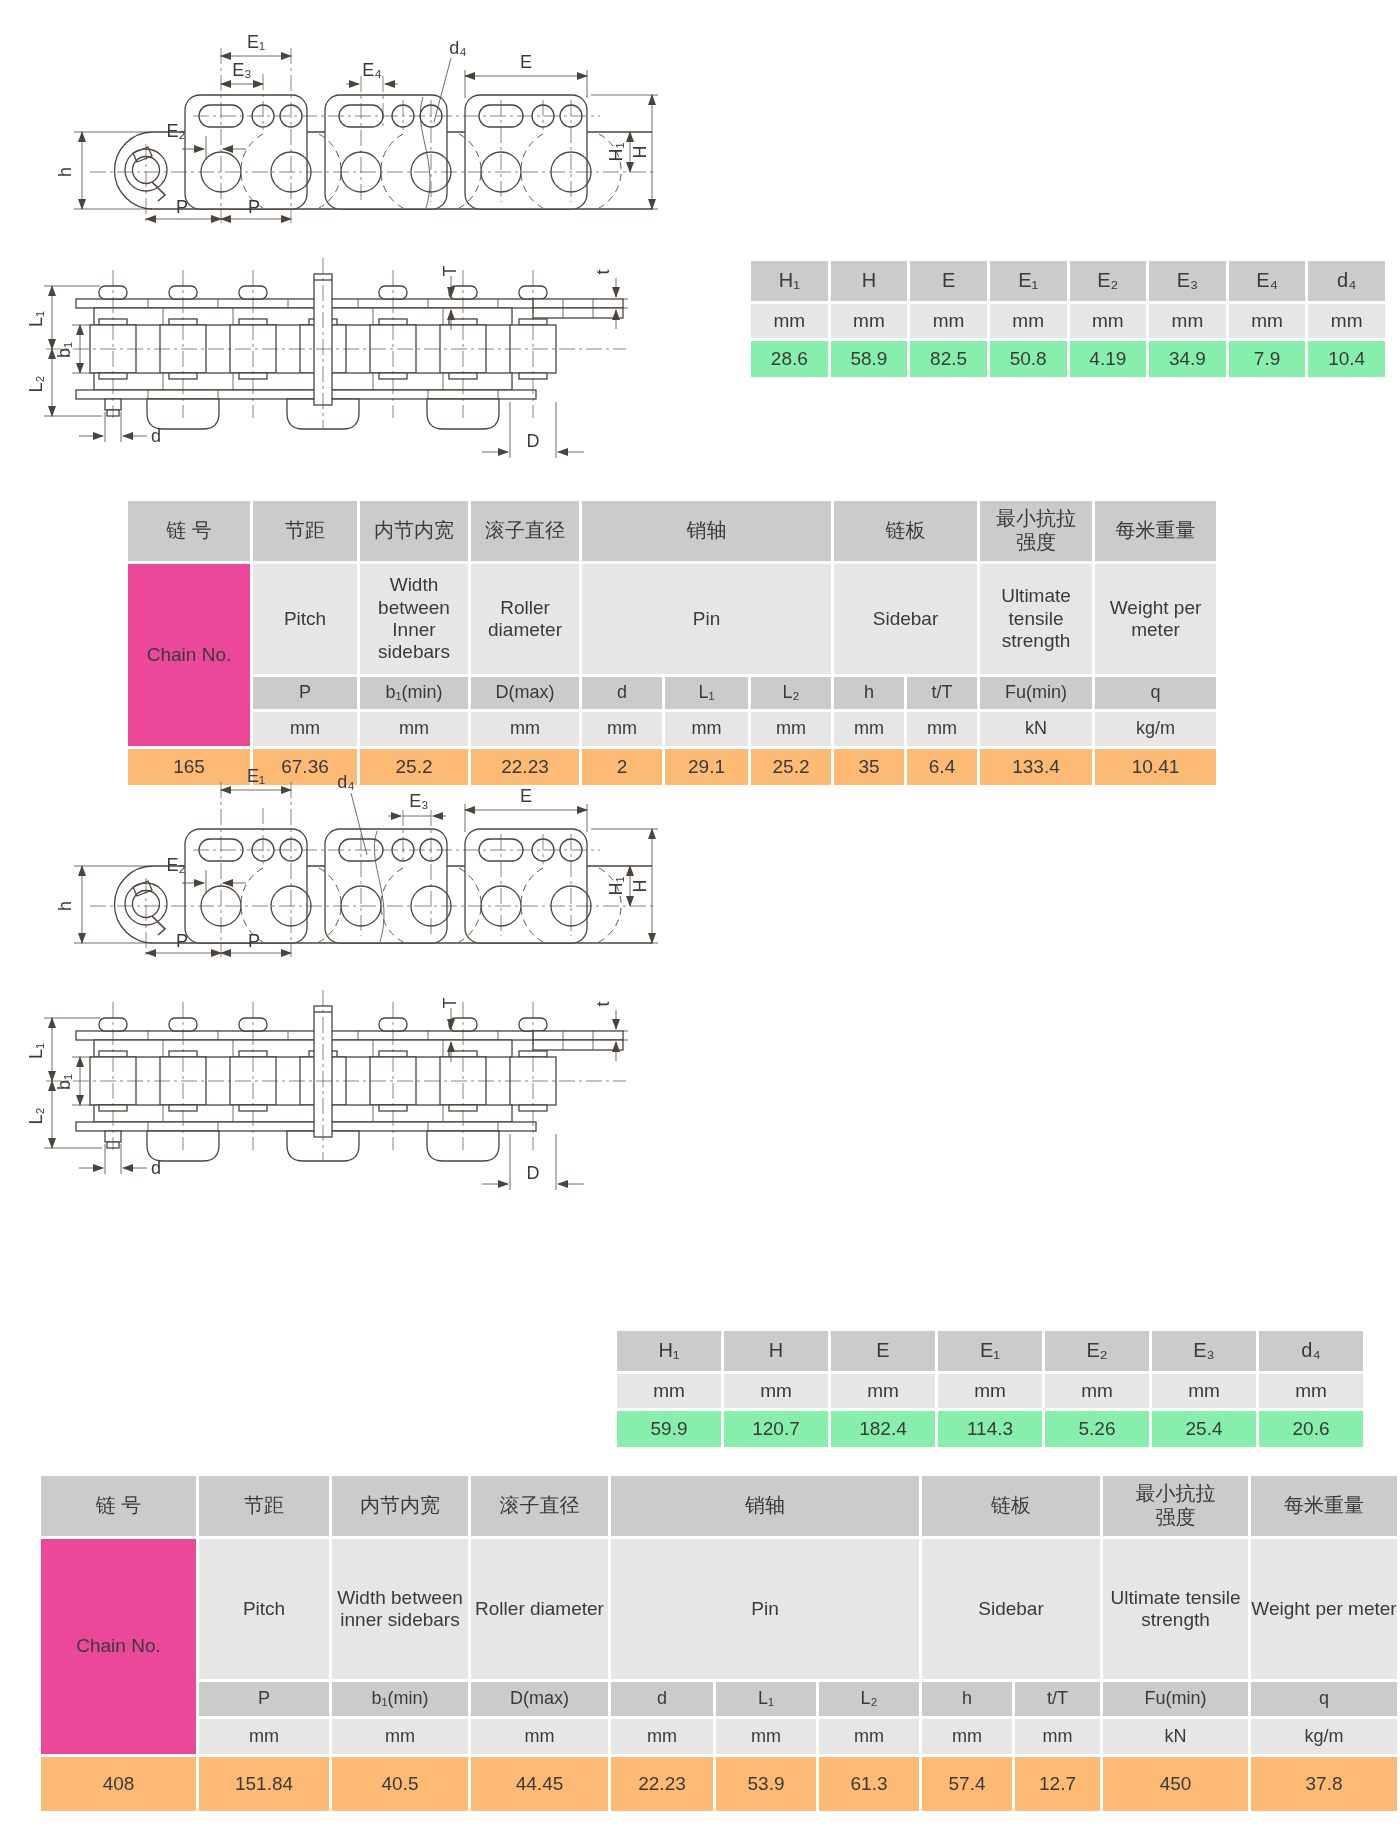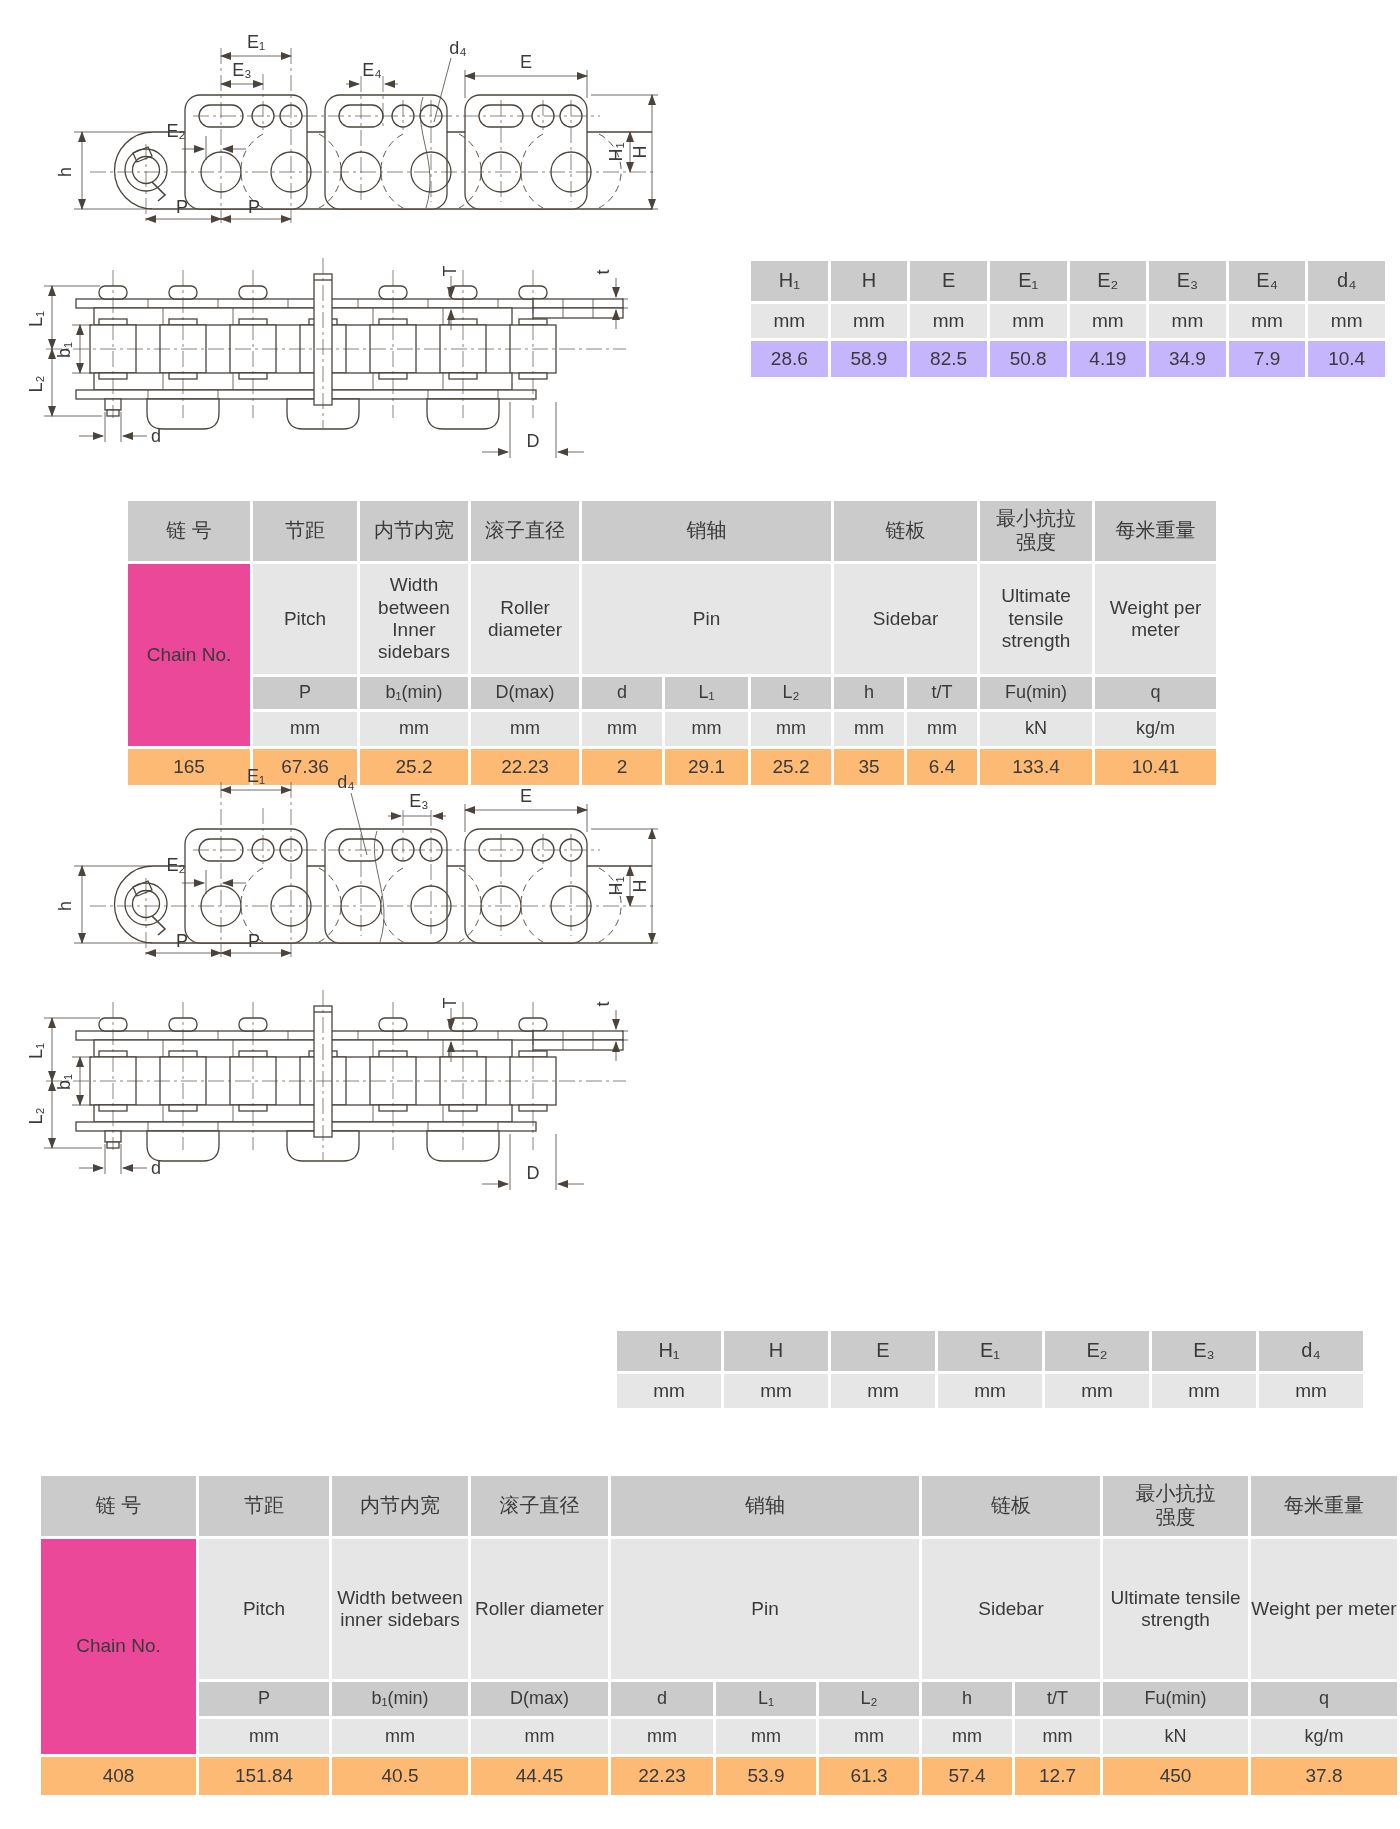--- a/index.html
+++ b/index.html
@@ -6,38 +6,38 @@
   html,body{background:#fff}
   body{font-family:"Liberation Sans","DejaVu Sans",sans-serif;color:#3a3a3a}
   .page{position:relative;width:1400px;height:1829px;background:#fff;overflow:hidden}
   .abs{position:absolute}
   svg text{font-family:"Liberation Sans","DejaVu Sans",sans-serif;fill:#3a3a3a;font-size:18px;text-anchor:middle}
   table{border-collapse:separate;border-spacing:3px;table-layout:fixed;width:100%}
   td{text-align:center;vertical-align:middle;overflow:hidden;line-height:1.18}
   
   .dim .r-head td{background:#cbcbcb;height:40px;font-size:20px}
   .dim .r-unit td{background:#e6e6e6;height:34px;font-size:19px}
-  .dim .r-val  td{background:#c4b5fd;height:36px;font-size:19px}
+  .dim .r-val  td{background:#86efac;height:36px;font-size:19px}
   
   .spec .r-cn td{background:#cbcbcb;font-size:20px}
   .spec .r-en td{background:#e6e6e6;font-size:19px}
   .spec .r-sym td{background:#cbcbcb;font-size:18px}
   .spec .r-unit td{background:#e6e6e6;font-size:18px}
   .spec .r-val td{background:#fdba74;font-size:19px}
   .spec td.chainno{background:#ec4899;font-size:19px}
   .spec1 .r-cn td{height:60px}
   .spec1 .r-en td{height:110px}
   .spec1 .r-sym td{height:32px}
   .spec1 .r-unit td{height:34px}
   .spec1 .r-val td{height:36px}
   .spec2 .r-cn td{height:60px}
   .spec2 .r-en td{height:140px}
   .spec2 .r-sym td{height:34px}
   .spec2 .r-unit td{height:35px}
-  .spec2 .r-val td{height:38px}
+  .spec2 .r-val td{height:54px}
   .pre{white-space:pre-line}
 </style>
 </head>
 <body>
 
 <svg width="0" height="0" style="position:absolute">
   <defs>
     <marker id="ae" markerWidth="11" markerHeight="8" refX="10" refY="4" orient="auto" markerUnits="userSpaceOnUse">
         <path d="M0 0L11 4L0 8Z" fill="#4c443c"></path>
       </marker>
@@ -566,20 +566,29 @@
       </tr>
       <tr class="r-unit">
         <td>mm</td>
         <td>mm</td>
         <td>mm</td>
         <td>mm</td>
         <td>mm</td>
         <td>mm</td>
         <td>mm</td>
       </tr>
+      <tr class="r-val">
+        <td>59.9</td>
+        <td>120.7</td>
+        <td>182.4</td>
+        <td>114.3</td>
+        <td>5.26</td>
+        <td>25.4</td>
+        <td>20.6</td>
+      </tr>
     </tbody>
       </table>
   </div>
 
   <div class="abs" style="left:38px;top:1473px;width:1326px">
     <table class="spec spec2">
       <colgroup>
         <col style="width:155px">
           <col style="width:130px">
           <col style="width:136px">

